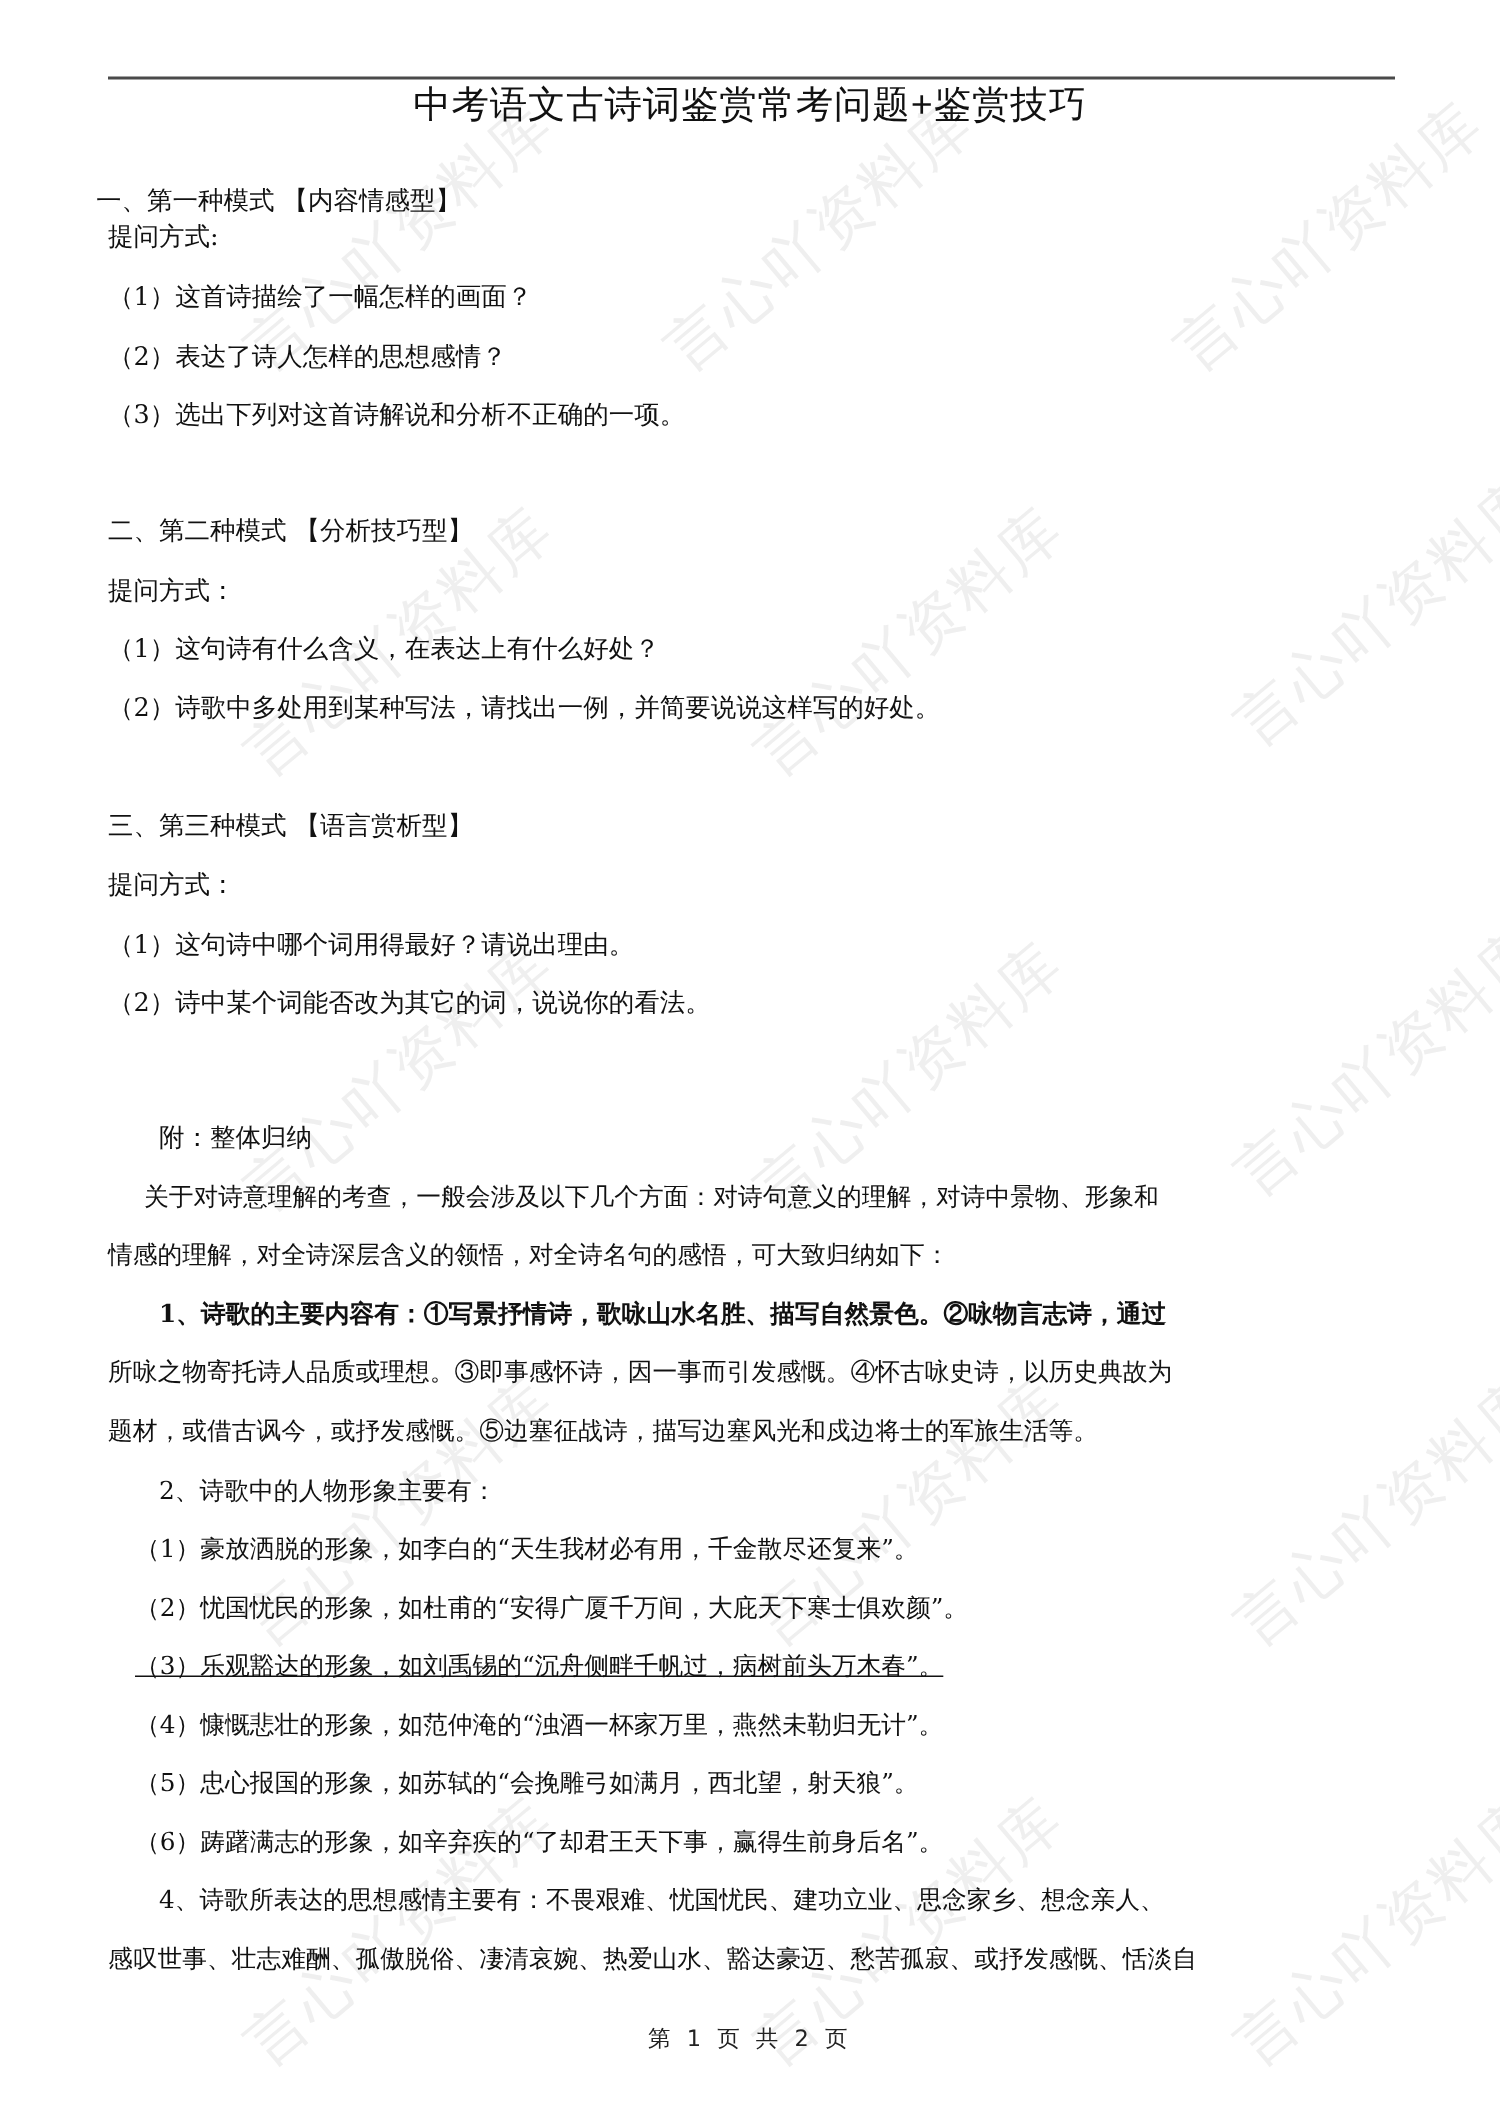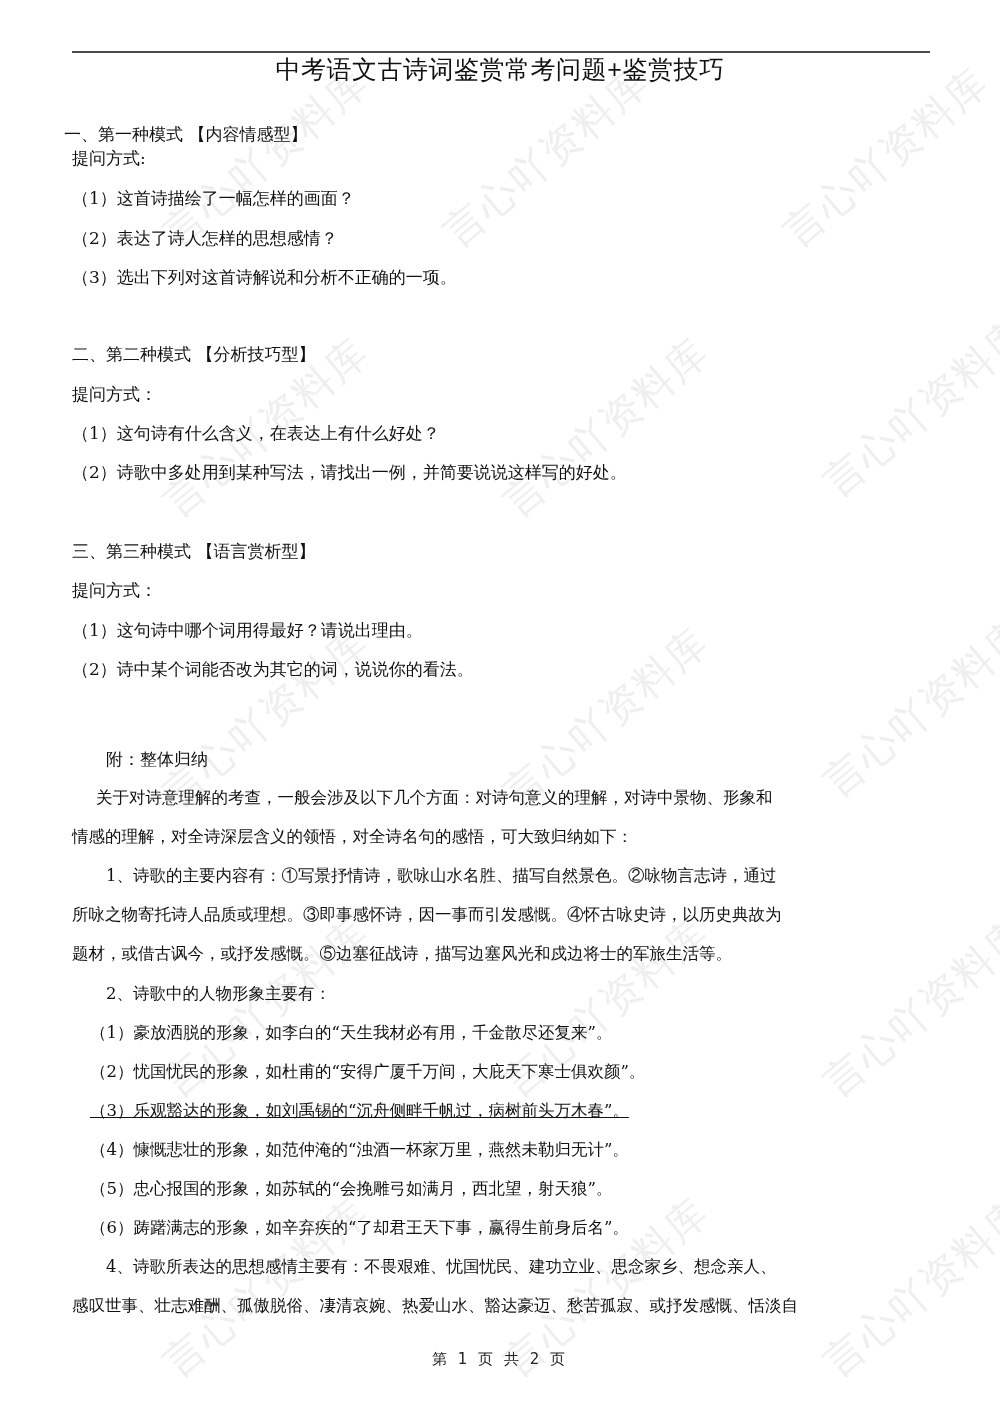--- a/index.html
+++ b/index.html
@@ -111,21 +111,21 @@
 
 <div class="line h" style="left:72px;top:539px;">三、第三种模式 【语言赏析型】</div>
 <div class="line" style="left:72px;top:578px;">提问方式：</div>
 <div class="line" style="left:72px;top:618px;">（1）这句诗中哪个词用得最好？请说出理由。</div>
 <div class="line" style="left:72px;top:657px;">（2）诗中某个词能否改为其它的词，说说你的看法。</div>
 
 <div class="line h" style="left:106px;top:747px;">附：整体归纳</div>
 <div class="line" style="left:96px;top:786px;font-size:16.5px;">关于对诗意理解的考查，一般会涉及以下几个方面：对诗句意义的理解，对诗中景物、形象和</div>
 <div class="line" style="left:72px;top:825px;font-size:16.5px;">情感的理解，对全诗深层含义的领悟，对全诗名句的感悟，可大致归纳如下：</div>
 
-<div class="line" style="left:106px;top:864px;font-size:16.5px;">1、诗歌的主要内容有：①写景抒情诗，歌咏山水名胜、描写自然景色。②咏物言志诗，通过</div>
+<div class="line" style="left:106px;top:864px;font-size:16.5px;font-weight:bold;">1、诗歌的主要内容有：①写景抒情诗，歌咏山水名胜、描写自然景色。②咏物言志诗，通过</div>
 <div class="line" style="left:72px;top:903px;font-size:16.5px;">所咏之物寄托诗人品质或理想。③即事感怀诗，因一事而引发感慨。④怀古咏史诗，以历史典故为</div>
 <div class="line" style="left:72px;top:942px;font-size:16.5px;">题材，或借古讽今，或抒发感慨。⑤边塞征战诗，描写边塞风光和戍边将士的军旅生活等。</div>
 
 <div class="line" style="left:106px;top:982px;font-size:16.5px;">2、诗歌中的人物形象主要有：</div>
 <div class="line" style="left:90px;top:1021px;font-size:16.5px;">（1）豪放洒脱的形象，如李白的“天生我材必有用，千金散尽还复来”。</div>
 <div class="line" style="left:90px;top:1060px;font-size:16.5px;">（2）忧国忧民的形象，如杜甫的“安得广厦千万间，大庇天下寒士俱欢颜”。</div>
 <div class="line" style="left:90px;top:1099px;font-size:16.5px;text-decoration:underline;">（3）乐观豁达的形象，如刘禹锡的“沉舟侧畔千帆过，病树前头万木春”。</div>
 <div class="line" style="left:90px;top:1138px;font-size:16.5px;">（4）慷慨悲壮的形象，如范仲淹的“浊酒一杯家万里，燕然未勒归无计”。</div>
 <div class="line" style="left:90px;top:1177px;font-size:16.5px;">（5）忠心报国的形象，如苏轼的“会挽雕弓如满月，西北望，射天狼”。</div>
 <div class="line" style="left:90px;top:1216px;font-size:16.5px;">（6）踌躇满志的形象，如辛弃疾的“了却君王天下事，赢得生前身后名”。</div>

